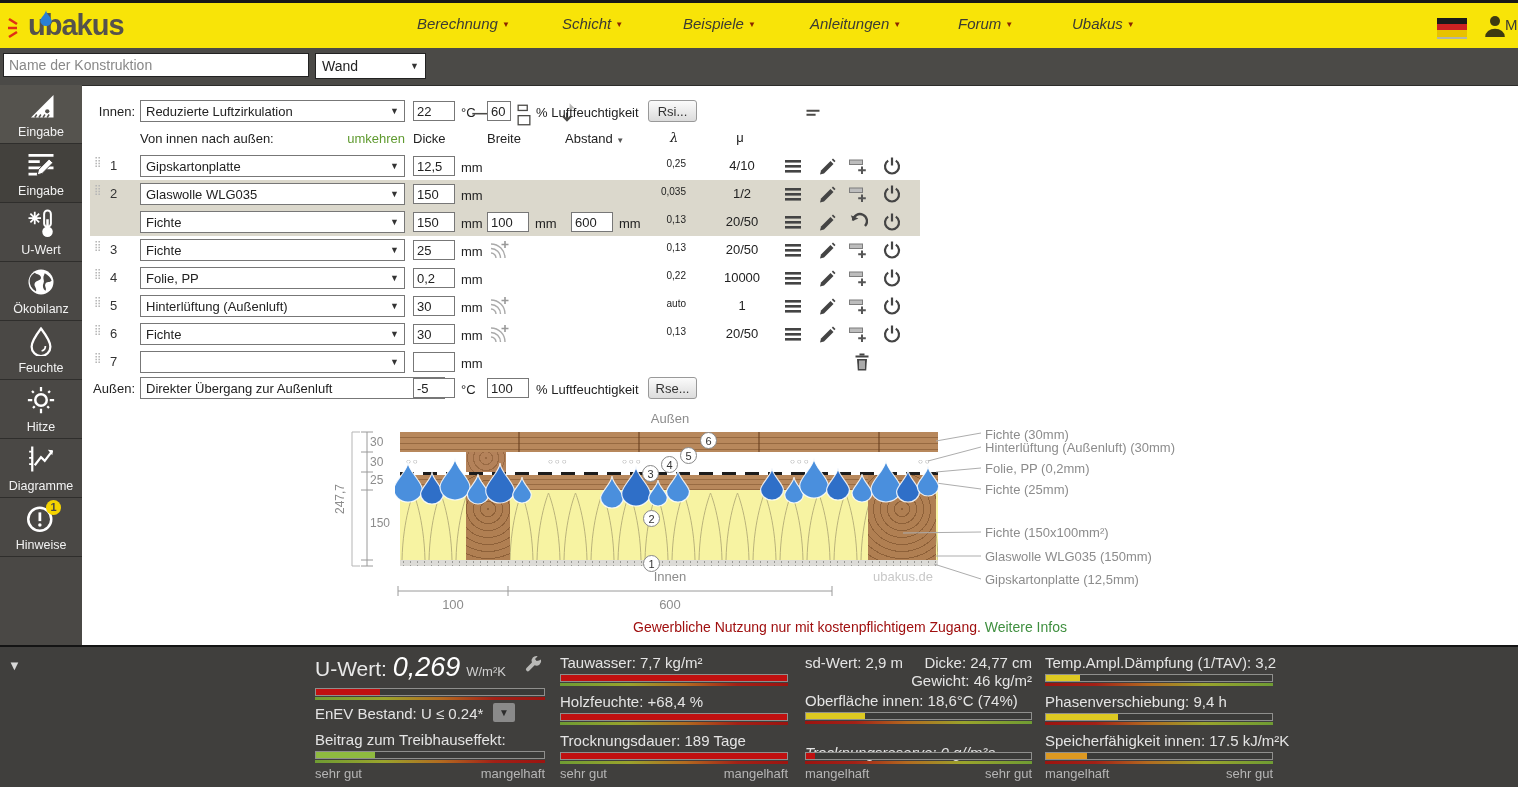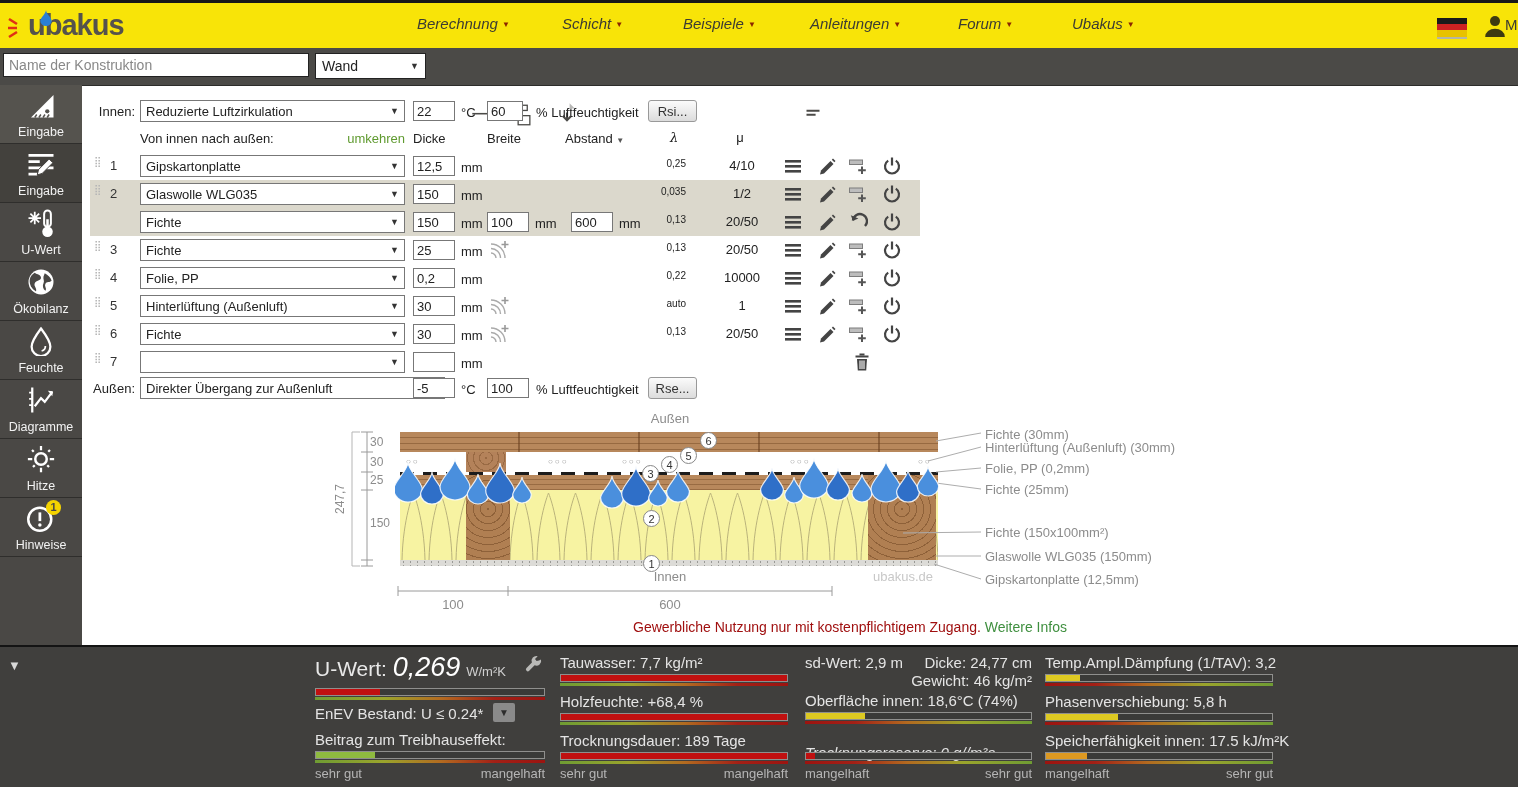--- a/index.html
+++ b/index.html
@@ -232,56 +232,56 @@
     </div>
     <div class="sb-item">
       <span class="sb-icon"><svg viewBox="0 0 24 24">
             <path d="M12 2 C12 2 4.5 12 4.5 16.5 a7.5 7.5 0 0 0 15 0 C19.5 12 12 2 12 2 Z" stroke="#fff" stroke-width="1.8" fill="none"></path>
             <path d="M15.5 16 a4 4 0 0 1-3 4" stroke="#fff" stroke-width="1.4" fill="none"></path>
           </svg></span>
       <div class="sb-label">Feuchte</div>
     </div>
     <div class="sb-item">
       <span class="sb-icon"><svg viewBox="0 0 24 24">
-            <path d="M5 2 V22" stroke="#fff" stroke-width="1.8"></path>
-            <path d="M2.5 6 h2.5 M2.5 11 h2.5 M2.5 16 h2.5" stroke="#fff" stroke-width="1.4"></path>
-            <path d="M7 17 L12 10.5 L15 13.5 L21 5.5" stroke="#fff" stroke-width="1.8" fill="none"></path>
-            <path d="M17.5 4.5 L21.5 5 L21 9 Z" fill="#fff"></path>
-          </svg></span>
-      <div class="sb-label">Diagramme</div>
-    </div>
-    <div class="sb-item">
-      <span class="sb-icon"><svg viewBox="0 0 24 24">
             <circle cx="12" cy="12" r="4.6" stroke="#fff" stroke-width="2" fill="none"></circle>
             <g stroke="#fff" stroke-width="1.8">
               <path d="M12 1.5 V5 M12 19 V22.5 M1.5 12 H5 M19 12 H22.5"></path>
               <path d="M4.8 4.8 L7 7 M17 17 L19.2 19.2 M19.2 4.8 L17 7 M7 17 L4.8 19.2" stroke-dasharray="2 1.6"></path>
             </g>
           </svg></span>
       <div class="sb-label">Hitze</div>
+    </div>
+    <div class="sb-item">
+      <span class="sb-icon"><svg viewBox="0 0 24 24">
+            <path d="M5 2 V22" stroke="#fff" stroke-width="1.8"></path>
+            <path d="M2.5 6 h2.5 M2.5 11 h2.5 M2.5 16 h2.5" stroke="#fff" stroke-width="1.4"></path>
+            <path d="M7 17 L12 10.5 L15 13.5 L21 5.5" stroke="#fff" stroke-width="1.8" fill="none"></path>
+            <path d="M17.5 4.5 L21.5 5 L21 9 Z" fill="#fff"></path>
+          </svg></span>
+      <div class="sb-label">Diagramme</div>
     </div>
     <div class="sb-item">
       <span class="sb-icon"><svg viewBox="0 0 24 24">
             <circle cx="11" cy="13" r="9.2" stroke="#fff" stroke-width="2" fill="none"></circle>
             <rect x="10" y="7.5" width="2.2" height="7" fill="#fff"></rect>
             <circle cx="11.1" cy="17.5" r="1.4" fill="#fff"></circle>
           </svg></span>
       <span class="badge">1</span>
       <div class="sb-label">Hinweise</div>
     </div>
   </div>
 
   <div class="t-label" style="left:85px;top:104px;width:50px;text-align:right">Innen:</div>
   <div class="sel" style="left:140px;top:100px;width:265px">
     <span>Reduzierte Luftzirkulation</span>
       <span class="arr">▼</span>
   </div>
   <input class="tin" style="left: 413px; top: 101px; width: 42px;" value="22">
   <span class="unit" style="left:461px;top:105px">°C</span>
-  <input class="tin" style="left: 487px; top: 101px; width: 36px;" value="60">
+  <input class="tin" style="left: 487px; top: 101px; width: 24px;" value="60">
   <span class="unit" style="left:536px;top:105px">% Luftfeuchtigkeit</span>
   <div class="btn" style="left:648px;top:100px;width:49px">Rsi...</div>
 
   <div class="t-head" style="left:140px;top:131px">Von innen nach außen:</div>
   <div class="t-head green-link" style="left:295px;top:131px;width:110px;text-align:right">umkehren</div>
   <div class="t-head" style="left:413px;top:131px">Dicke</div>
   <div class="t-head" style="left:487px;top:131px">Breite</div>
   <div class="t-head" style="left:565px;top:131px"><span>Abstand</span> <span style="font-size:8px;color:#555">▼</span></div>
   <div class="t-head" style="left:664px;top:130px;width:20px;text-align:center;font-family:'DejaVu Serif',serif;font-style:italic">λ</div>
   <div class="t-head" style="left:728px;top:130px;width:24px;text-align:center">μ</div>
@@ -727,21 +727,21 @@
 
     <div class="panel" style="left:1045px;width:228px">
       <div id="col4">
           <div class="res-label" style="top: 7px;">Temp.Ampl.Dämpfung (1/TAV): 3,2</div>
           <div class="barbox" style="top: 27px;">
             <div class="track">
               <div class="fill" style="width: 15%; background: rgb(221, 201, 34);"></div>
             </div>
             <div class="strip grad-rg"></div>
           </div>
-          <div class="res-label" style="top: 46px;">Phasenverschiebung: 5,8 h</div>
+          <div class="res-label" style="top: 46px;">Phasenverschiebung: 9,4 h</div>
           <div class="barbox" style="top: 66px;">
             <div class="track">
               <div class="fill" style="width: 32%; background: rgb(221, 201, 34);"></div>
             </div>
             <div class="strip grad-rg"></div>
           </div>
           <div class="res-label" style="top: 85px;">Speicherfähigkeit innen: 17.5 kJ/m²K</div>
           <div class="barbox" style="top: 105px;">
             <div class="track">
               <div class="fill" style="width: 18%; background: rgb(221, 153, 34);"></div>

